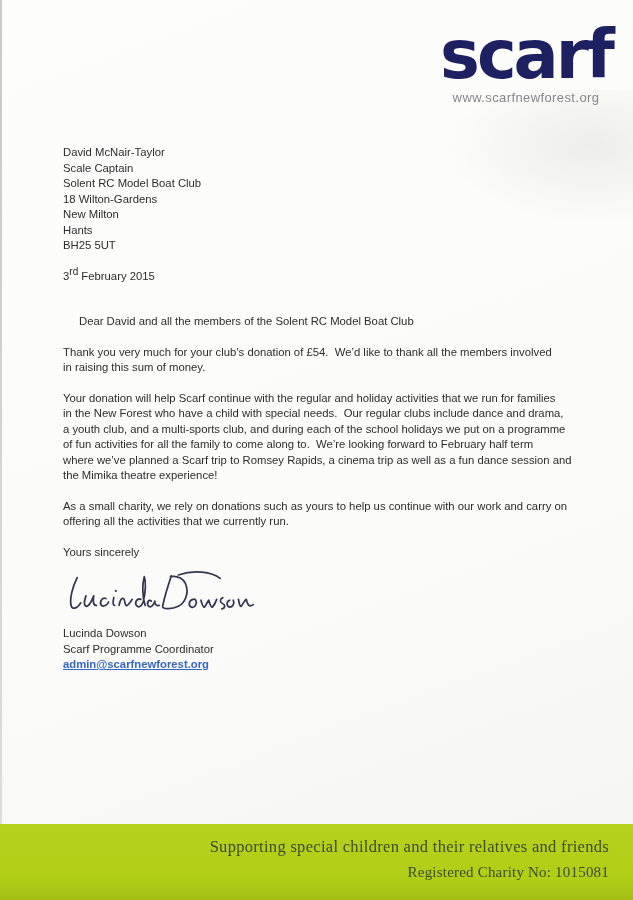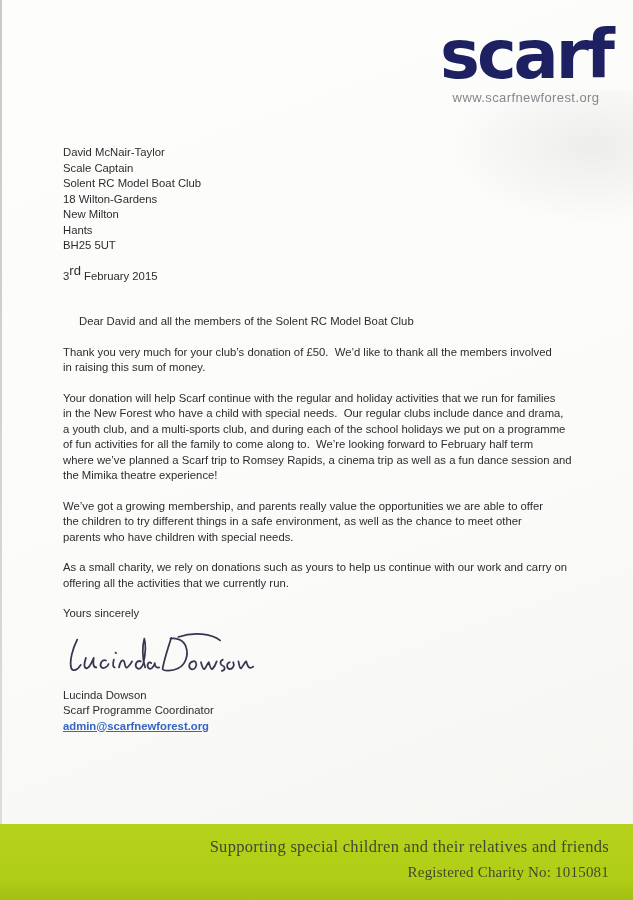--- a/index.html
+++ b/index.html
@@ -40,21 +40,21 @@
     color: #87868b;
   }
   
   .letter {
     position: absolute; left: 63px; top: 145px; width: 556px;
     font-size: 11.3px; line-height: 15.5px;
   }
   .prewrap { white-space: pre-wrap; }
   .address { margin: 0; }
   .date { margin-top: 15px; }
-  .date sup { font-size: 13px; vertical-align: super; line-height: 0; }
+  .date sup { font-size: 10px; vertical-align: super; line-height: 0; }
   .salutation { margin: 30px 0 0 16px; }
   .para { margin: 15px 0 0 0; }
   .closing { margin: 15px 0 0 0; }
   .signature { margin: 6px 0 0 2px; height: 58px; }
   .signature svg { display: block; }
   .signer { margin-top: 2px; }
   .signer .line { line-height: 15.5px; }
   .email {
     color: #3566c2; font-weight: bold; text-decoration: underline;
     cursor: pointer;
@@ -91,31 +91,28 @@
 Solent RC Model Boat Club
 18 Wilton-Gardens
 New Milton
 Hants
 BH25 5UT</div>
 
     <div class="date"><span>3</span><sup>rd</sup><span> February 2015</span></div>
 
     <p class="salutation">Dear David and all the members of the Solent RC Model Boat Club</p>
 
-    <p class="para prewrap">Thank you very much for your club’s donation of £50.  We’d like to thank all the members involved
+    <p class="para prewrap">Thank you very much for your club’s donation of £54.  We’d like to thank all the members involved
 in raising this sum of money.</p>
     <p class="para prewrap">Your donation will help Scarf continue with the regular and holiday activities that we run for families
 in the New Forest who have a child with special needs.  Our regular clubs include dance and drama,
 a youth club, and a multi-sports club, and during each of the school holidays we put on a programme
 of fun activities for all the family to come along to.  We’re looking forward to February half term
 where we’ve planned a Scarf trip to Romsey Rapids, a cinema trip as well as a fun dance session and
 the Mimika theatre experience!</p>
-    <p class="para prewrap">We’ve got a growing membership, and parents really value the opportunities we are able to offer
-the children to try different things in a safe environment, as well as the chance to meet other
-parents who have children with special needs.</p>
     <p class="para prewrap">As a small charity, we rely on donations such as yours to help us continue with our work and carry on
 offering all the activities that we currently run.</p>
 
     <p class="closing">Yours sincerely</p>
 
     <div class="signature">
       <svg width="190" height="58" viewBox="0 0 218 64">
         <g stroke="#1a1a38" stroke-width="2" fill="none" stroke-linecap="round" stroke-linejoin="round" opacity="0.88">
           <path d="M14,12 C9,22 5,36 7,44 C8,49 14,48 18,41"></path>
           <path d="M24,33 C22,39 21,45 25,45 C29,44 31,37 33,33 C32,38 32,44 36,44"></path>

